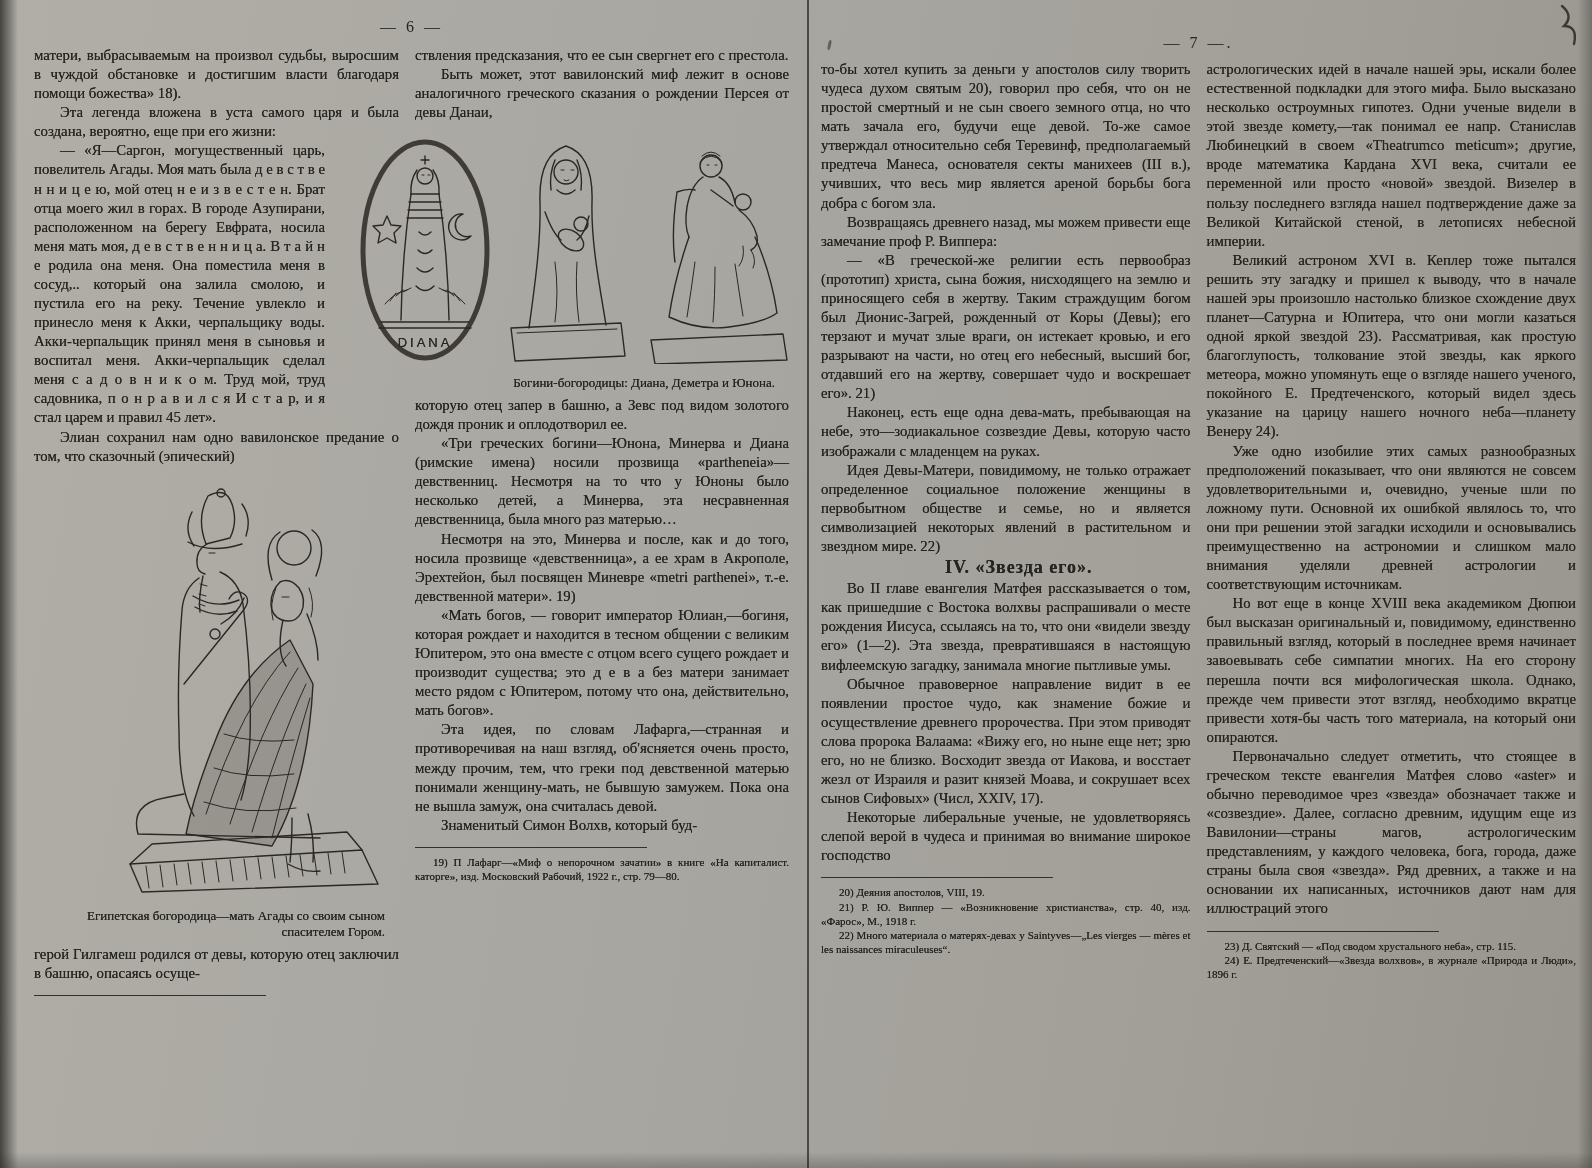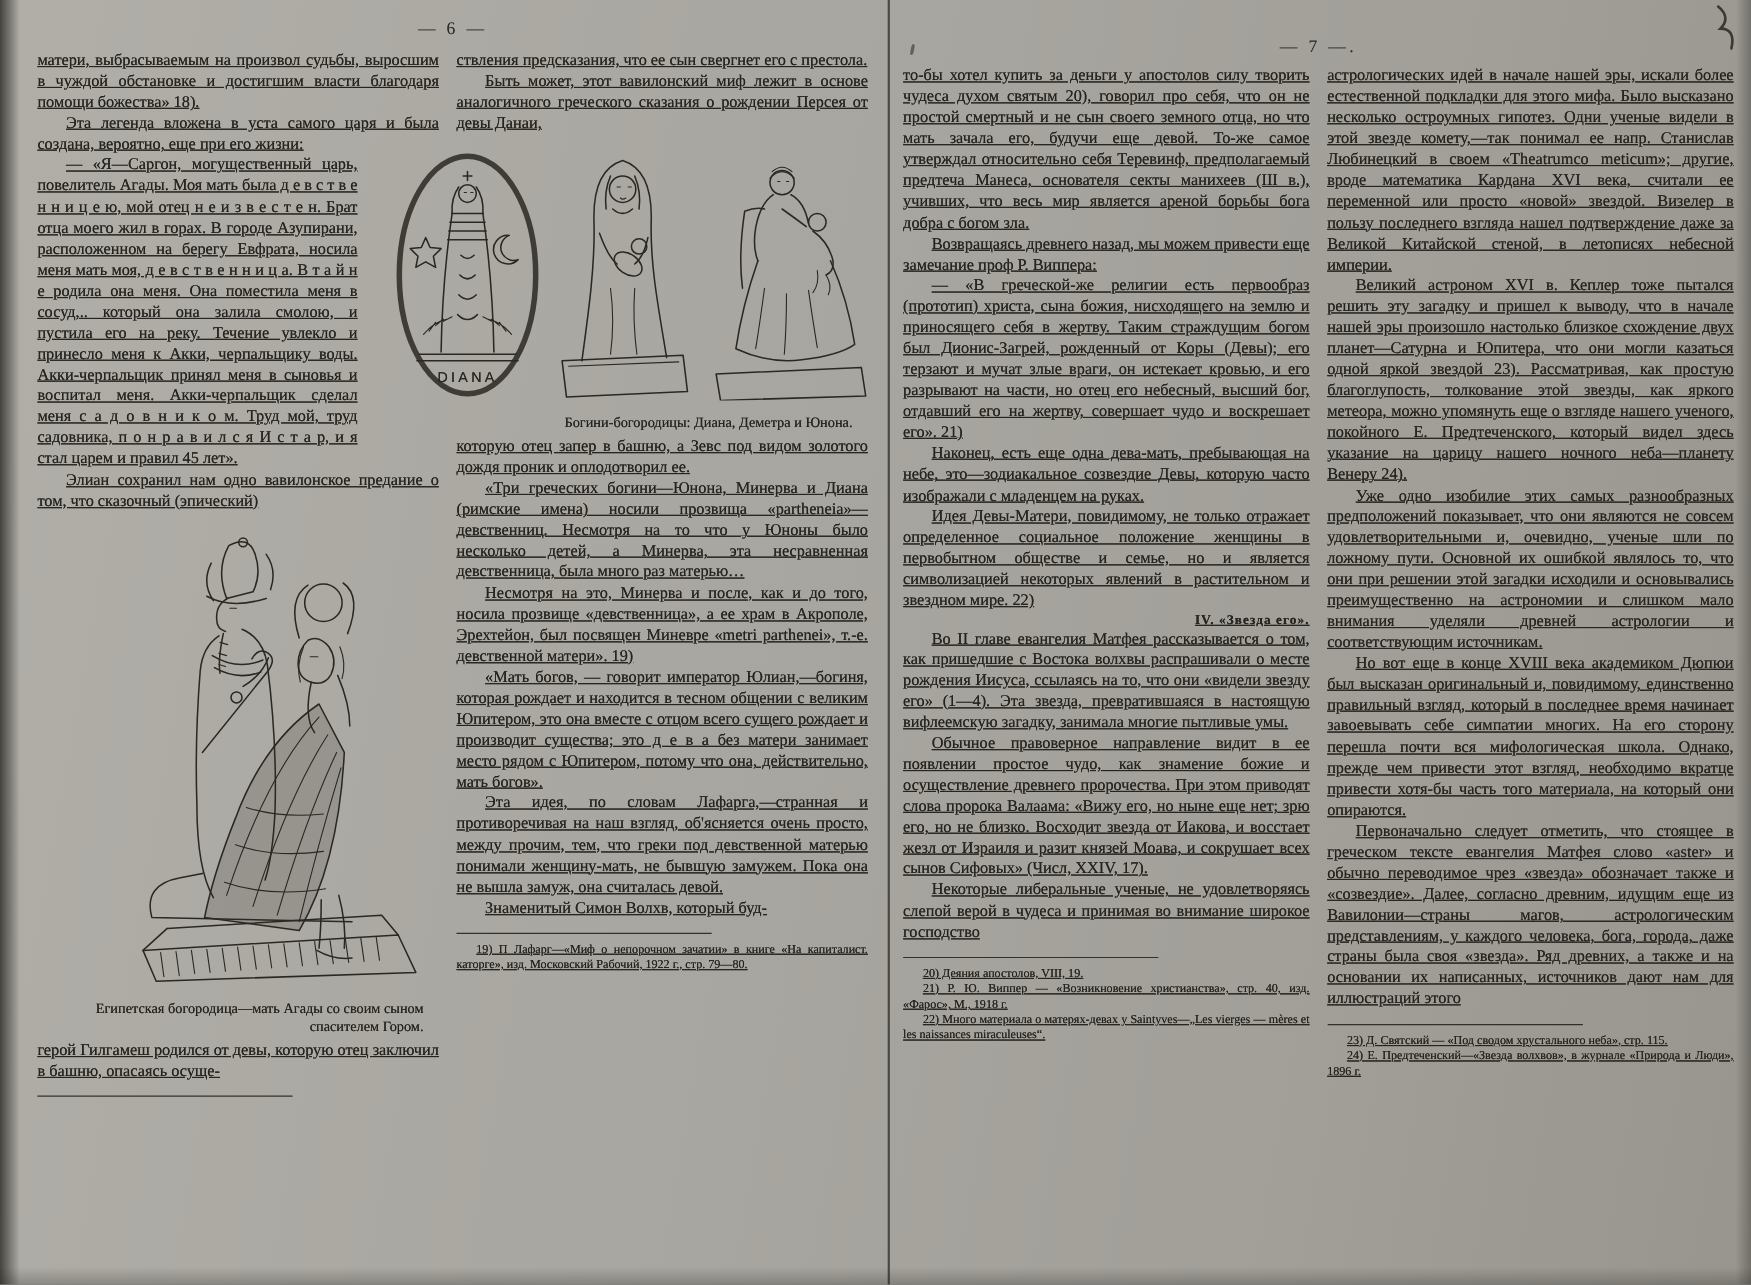--- a/index.html
+++ b/index.html
@@ -18,28 +18,28 @@
   .spread{display:flex;height:100%;}
   .page{flex:1;box-sizing:border-box;position:relative;}
   .page-left{padding:12px 18px 0 34px;}
   .page-right{padding:12px 16px 0 12px;border-left:2px solid rgba(45,43,38,.75);}
   .page-header{text-align:center;font-size:16px;letter-spacing:3px;}
   .page-left  .page-header{margin:6px 0 10px;}
   .page-right .page-header{margin:22px 0 8px;text-align:center;}
   .cols{display:flex;gap:16px;align-items:flex-start;}
   .col{flex:1;text-align:justify;font-size:14.8px;line-height:1.29;
     text-shadow:0 0 .6px rgba(32,30,26,.85);}
-  .col p{margin:0;text-indent:26px;text-decoration:underline;}
+  .col p{margin:0;text-indent:26px;}
   .col p.noindent{text-indent:0;}
   .wrap-spacer{float:right;width:74px;height:272px;}
   figure{margin:6px 0 4px;}
   .fig-egypt{width:270px;margin:10px 0 0 88px;}
   .fig-goddess{width:430px;margin:4px 0 0 -56px;}
   figcaption{font-size:13px;line-height:1.28;text-align:right;margin:6px 14px 4px;text-indent:0;}
-  .section-heading{text-align:right;font-weight:bold;font-size:12px;
+  .section-heading{text-align:center;font-weight:bold;font-size:18px;
     letter-spacing:1px;margin:18px 0 12px;text-indent:0;}
   .fn-rule{width:232px;height:0;border-top:1.6px solid rgba(38,36,32,.9);margin:12px 0 7px;}
   .footnotes{font-size:11px;line-height:1.28;}
   .footnotes p{text-indent:18px;margin:0;}
   .sketch{stroke:#2b2824;fill:none;stroke-width:1.4;stroke-linecap:round;stroke-linejoin:round;}
   .thin{stroke-width:1;}
   .corner-mark{position:absolute;top:2px;right:4px;}
   .ink-dot{position:absolute;left:828px;top:40px;width:3px;height:10px;
     background:rgba(40,38,34,.55);border-radius:40%;transform:rotate(12deg);}
 </style>
@@ -179,21 +179,21 @@
       <div class="page-header">— 7 —.</div>
       <div class="cols">
 
         <div class="col">
           <p class="noindent">то-бы хотел купить за деньги у апостолов силу творить чудеса духом святым 20), говорил про себя, что он не простой смертный и не сын своего земного отца, но что мать зачала его, будучи еще девой. То-же самое утверждал относительно себя Теревинф, предполагаемый предтеча Манеса, основателя секты манихеев (III в.), учивших, что весь мир является ареной борьбы бога добра с богом зла.</p>
           <p>Возвращаясь древнего назад, мы можем привести еще замечание проф Р. Виппера:</p>
           <p>— «В греческой-же религии есть первообраз (прототип) христа, сына божия, нисходящего на землю и приносящего себя в жертву. Таким страждущим богом был Дионис-Загрей, рожденный от Коры (Девы); его терзают и мучат злые враги, он истекает кровью, и его разрывают на части, но отец его небесный, высший бог, отдавший его на жертву, совершает чудо и воскрешает его». 21)</p>
           <p>Наконец, есть еще одна дева-мать, пребывающая на небе, это—зодиакальное созвездие Девы, которую часто изображали с младенцем на руках.</p>
           <p>Идея Девы-Матери, повидимому, не только отражает определенное социальное положение женщины в первобытном обществе и семье, но и является символизацией некоторых явлений в растительном и звездном мире. 22)</p>
           <p class="section-heading">IV. «Звезда его».</p>
-          <p>Во II главе евангелия Матфея рассказывается о том, как пришедшие с Востока волхвы распрашивали о месте рождения Иисуса, ссылаясь на то, что они «видели звезду его» (1—4). Эта звезда, превратившаяся в настоящую вифлеемскую загадку, занимала многие пытливые умы.</p>
+          <p>Во II главе евангелия Матфея рассказывается о том, как пришедшие с Востока волхвы распрашивали о месте рождения Иисуса, ссылаясь на то, что они «видели звезду его» (1—2). Эта звезда, превратившаяся в настоящую вифлеемскую загадку, занимала многие пытливые умы.</p>
           <p>Обычное правоверное направление видит в ее появлении простое чудо, как знамение божие и осуществление древнего пророчества. При этом приводят слова пророка Валаама: «Вижу его, но ныне еще нет; зрю его, но не близко. Восходит звезда от Иакова, и восстает жезл от Израиля и разит князей Моава, и сокрушает всех сынов Сифовых» (Числ, XXIV, 17).</p>
           <p>Некоторые либеральные ученые, не удовлетворяясь слепой верой в чудеса и принимая во внимание широкое господство</p>
           <div class="fn-rule"></div>
           <div class="footnotes">
             <p>20) Деяния апостолов, VIII, 19.</p>
             <p>21) Р. Ю. Виппер — «Возникновение христианства», стр. 40, изд. «Фарос», М., 1918 г.</p>
             <p>22) Много материала о матерях-девах у Saintyves—„Les vierges — mères et les naissances miraculeuses“.</p>
           </div>
         </div>
 

